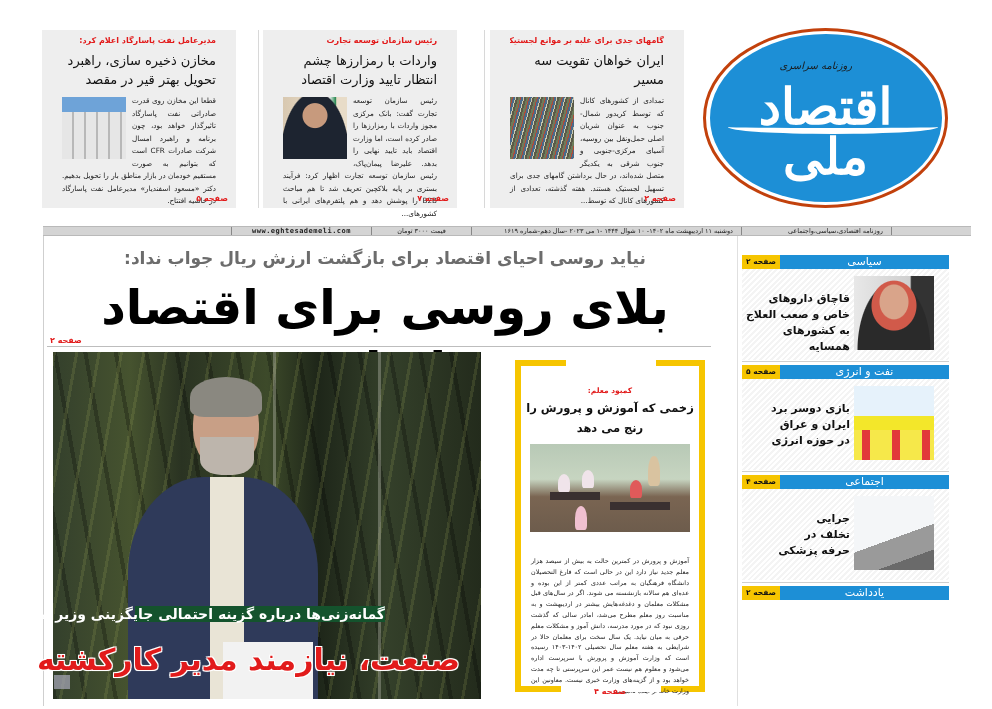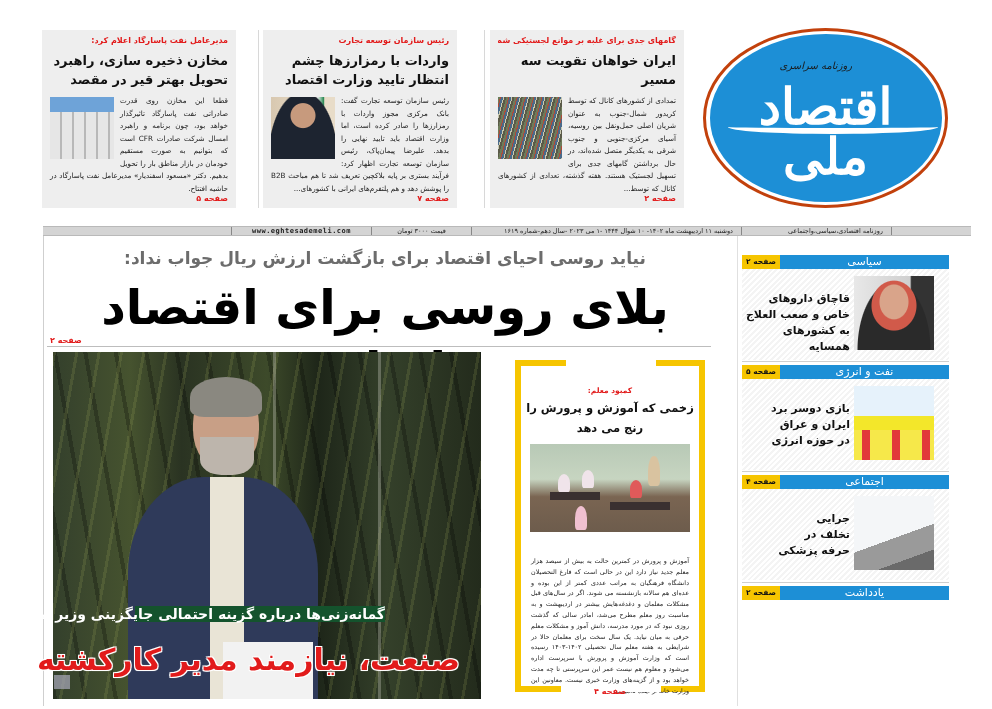--- a/index.html
+++ b/index.html
@@ -15,24 +15,24 @@
     .logo-inner {
       width: 232px; height: 168px; border-radius: 50%; background: #1d8fd6;
       position: relative; overflow: hidden;
     }
     .logo-sub { position: absolute; top: 26px; left: 70px; font-size: 10px; font-style: italic; color: #1a1a1a; font-family: "DejaVu Serif", serif; }
     .logo-main { position: absolute; top: 48px; left: 0; right: 0; text-align: center; color: #ffffff; font-size: 50px; font-weight: bold; font-family: "DejaVu Serif", serif; line-height: 1; letter-spacing: -2px; }
     .logo-swoosh { position: absolute; left: 18px; top: 86px; width: 210px; height: 14px; border-radius: 50%; border-bottom: 6px solid #fff; }
 
     .teaser {
       position: absolute; top: 30px; width: 194px; height: 178px; background: #eeeeee;
-      padding: 6px 8px; direction: rtl;
+      padding: 6px 20px; direction: rtl;
     }
     .teaser .kicker { color: #e21b1b; font-size: 8px; font-weight: bold; white-space: nowrap; overflow: hidden; }
-    .teaser .title { font-size: 13px; font-weight: bold; line-height: 19px; margin-top: 6px; color: #111; }
+    .teaser .title { font-size: 13px; font-weight: normal; line-height: 19px; margin-top: 6px; color: #111; }
     .teaser .body { margin-top: 6px; font-size: 7.2px; line-height: 12.5px; color: #222; text-align: justify; }
     .teaser .thumb { float: left; width: 64px; height: 62px; margin-right: 6px; margin-top: 2px; }
     .teaser .page { position: absolute; bottom: 5px; right: 8px; color: #e21b1b; font-size: 8px; font-weight: bold; }
     .vsep { position: absolute; top: 30px; width: 1px; height: 178px; background: #d8d8d8; }
 
     
     .strip {
       position: absolute; left: 43px; top: 226px; width: 928px; height: 10px;
       background: #d4d4d4; border-top: 1px solid #b9b9b9; border-bottom: 1px solid #b9b9b9;
       display: flex; align-items: center; font-size: 6.5px; color: #222; white-space: nowrap;

